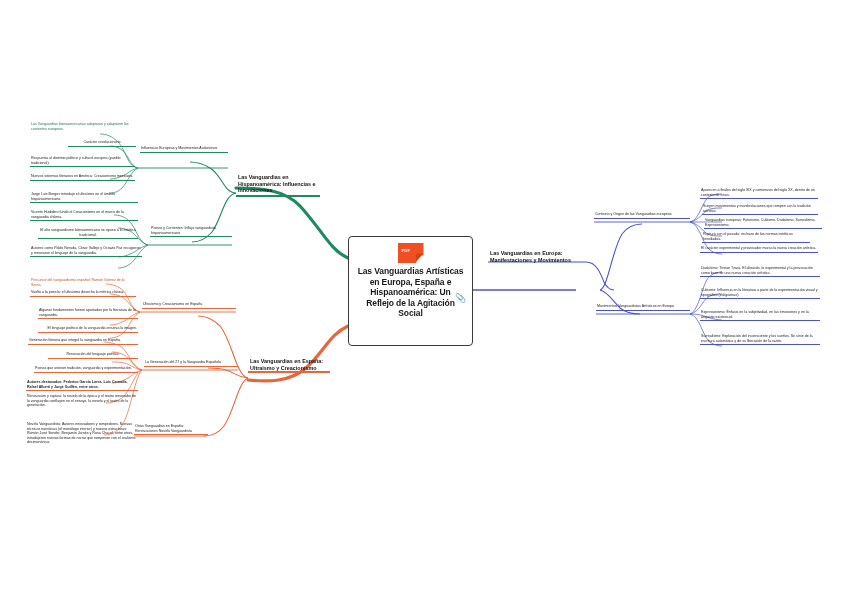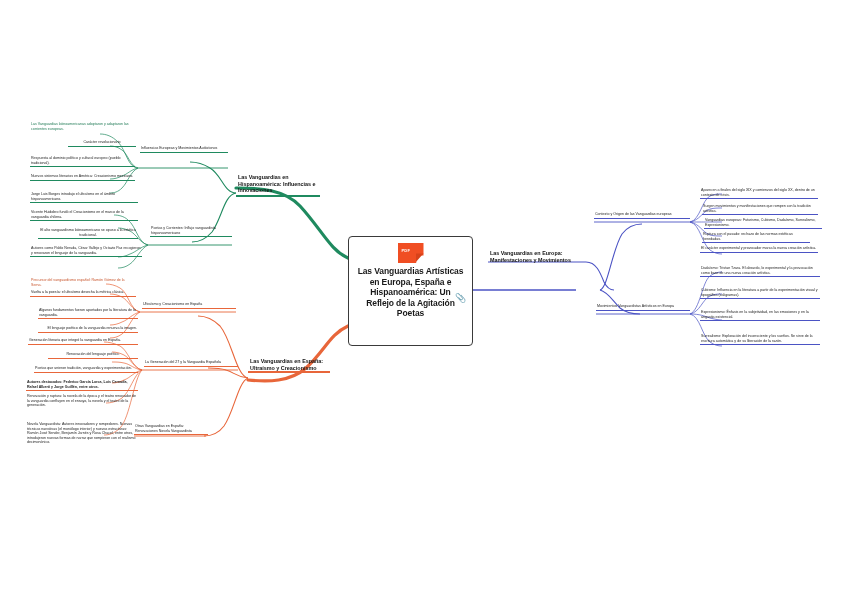--- a/index.html
+++ b/index.html
@@ -131,21 +131,21 @@
       <path d="M690,314 C700,314 704,316 710,318 C714,319 718,320 722,320" stroke="#4b53c4" stroke-width="0.7" fill="none"></path>
       <path d="M690,314 C700,316 702,336 710,342 C714,345 718,346 722,346" stroke="#4b53c4" stroke-width="0.7" fill="none"></path>
     </svg>
 
     <div class="node" id="center-node">
       <div class="pdf-icon">
         <div class="body"></div>
         <div class="fold"></div>
         <div class="lbl">PDF</div>
       </div>
-      <div id="center-title">Las Vanguardias Artísticas en Europa, España e Hispanoamérica: Un Reflejo de la Agitación Poetas</div>
+      <div id="center-title">Las Vanguardias Artísticas en Europa, España e Hispanoamérica: Un Reflejo de la Agitación Social</div>
       <div class="clip-icon">📎</div>
     </div>
 
     <div class="branch-label green" style="left:238px;top:174px;width:92px;">Las Vanguardias en Hispanoamérica: Influencias e Innovaciones</div>
 
     <div class="leaf g" style="left:140px;top:146px;width:88px;">Influencias Europeas y Movimientos Autóctonos</div>
     <div class="leaf g" style="left:150px;top:226px;width:82px;">Poetas y Corrientes: Influjo vanguardista hispanoamericano</div>
 
     <div class="leaf plain" style="left:30px;top:122px;width:105px;color:#1f7a55;">Las Vanguardias latinoamericanas adoptaron y adaptaron las corrientes europeas.</div>
     <div class="leaf g ctr" style="left:68px;top:140px;width:68px;">Carácter revolucionario</div>

